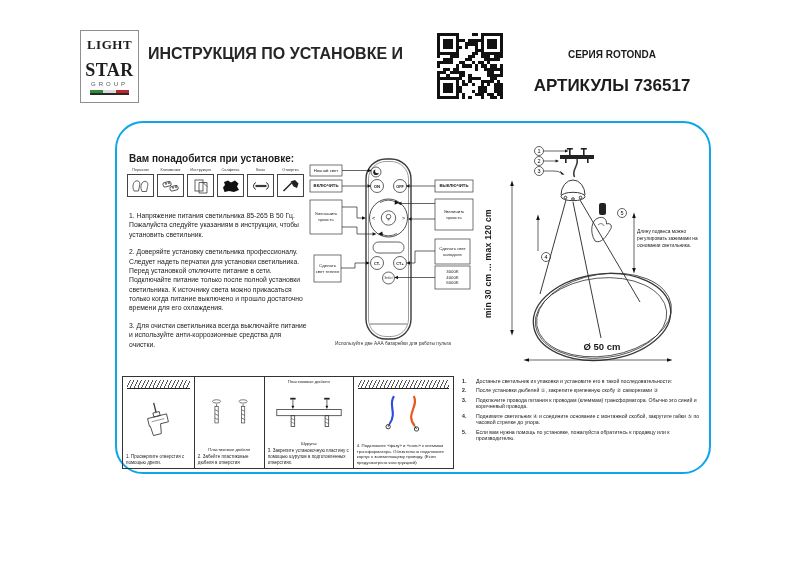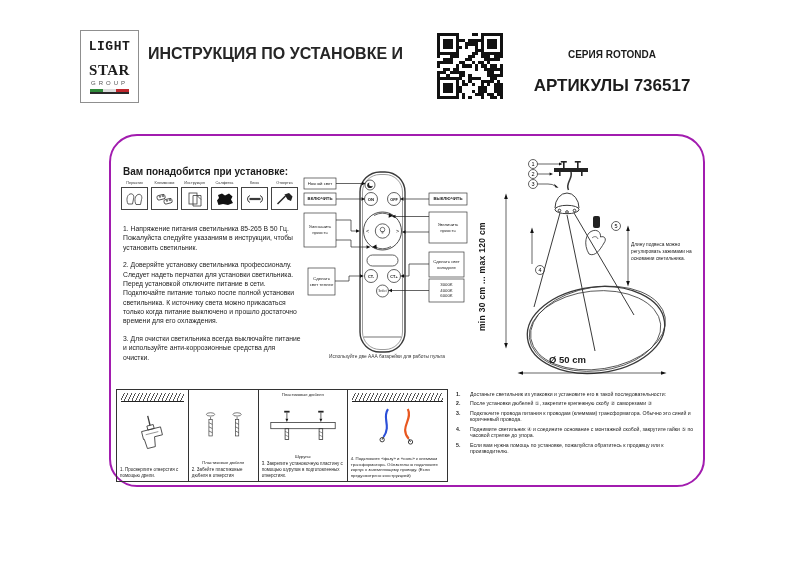--- a/index.html
+++ b/index.html
@@ -1,55 +1,55 @@
 <!DOCTYPE html>
 <html><head>
 <meta charset="utf-8">
 <style>
   html,body{margin:0;padding:0;background:#e8e8e8;}
   .page{position:relative;width:800px;height:565px;background:#ffffff;overflow:hidden;
         font-family:"Liberation Sans","DejaVu Sans",sans-serif;color:#1c1c1c;}
   
   .logo{position:absolute;left:80px;top:30px;width:57px;height:71px;border:1px solid #8f8f8f;
         background:#fff;display:flex;flex-direction:column;align-items:center;justify-content:center;}
-  .logo .l1{font-family:Liberation Mono, monospace;font-weight:bold;font-size:13px;letter-spacing:.5px;line-height:1;}
-  .logo .l2{font-family:"Liberation Serif","DejaVu Serif",serif;font-weight:bold;font-size:15px;letter-spacing:.5px;line-height:1;margin-top:10px;}
+  .logo .l1{font-family:Liberation Serif, serif;font-weight:bold;font-size:13px;letter-spacing:.5px;line-height:1;}
+  .logo .l2{font-family:"Liberation Serif","DejaVu Serif",serif;font-weight:bold;font-size:18px;letter-spacing:.5px;line-height:1;margin-top:10px;}
   .logo .l3{font-size:6px;letter-spacing:3px;color:#555;margin-top:2px;line-height:1;}
   .flag{display:flex;margin-top:3px;border-bottom:2px solid #2a2a2a;}
   .flag i{display:block;width:13px;height:3px;}
   .title{position:absolute;left:148px;top:44px;width:292px;text-align:left;
          font-size:16px;font-weight:bold;line-height:1.25;color:#262626;}
   .qr{position:absolute;left:437px;top:30px;width:66px;height:72px;}
   .series{position:absolute;left:512px;top:49px;width:200px;text-align:center;}
   .series .s1{font-size:10px;font-weight:bold;}
   .series .s2{font-size:17px;font-weight:bold;margin-top:16px;}
   
-  .main{position:absolute;left:109px;top:121px;width:592px;height:349px;
-        border:2px solid #a21caf;border-radius:28px;margin-top:13px;}
+  .main{position:absolute;left:115px;top:121px;width:592px;height:349px;
+        border:2px solid #0ea5e9;border-radius:28px;}
   .abs{position:absolute;}
   
   .tools-head{left:12px;top:30px;font-size:10px;font-weight:bold;}
   .tools-row{left:10px;top:46px;display:flex;gap:3px;}
   .tool{width:27px;text-align:center;}
   .tool .tl{font-size:3.8px;line-height:1;margin-bottom:1.5px;color:#333;}
   .tool .tb{width:25px;height:21px;border:1px solid #444;display:flex;align-items:center;justify-content:center;}
   .warn{left:12px;top:88px;width:179px;font-size:6.8px;line-height:1.38;}
   .warn p{margin:0 0 8px 0;}
   
   .rsvg{left:190px;top:34px;}
   .rsvg text{fill:#111;}
   .co{font-size:4.3px;line-height:1.3;display:flex;align-items:center;justify-content:center;
       text-align:center;width:100%;height:100%;color:#222;}
   .kel{width:17px;margin:0 auto;}
   .rcap{left:186px;top:218px;width:180px;text-align:center;font-size:4.8px;color:#333;}
   
   .lsvg{left:365px;top:18px;}
   .dimv{left:366px;top:48px;height:185px;writing-mode:vertical-rl;transform:rotate(180deg);
         text-align:center;font-size:8.5px;font-weight:600;letter-spacing:.3px;}
-  .dimd{left:438px;top:218px;width:94px;font-size:9.5px;font-weight:600;}
+  .dimd{left:438px;top:218px;width:94px;text-align:center;font-size:9.5px;font-weight:600;}
   .lnote{left:520px;top:106px;width:78px;font-size:4.8px;line-height:1.45;color:#222;}
   
   .panels{left:5px;top:253px;width:330px;height:91px;border:1px solid #333;display:flex;}
   .panel{border-right:1px solid #333;display:flex;flex-direction:column;min-width:0;}
   .panel:last-child{border-right:none;}
   .hatch{height:8px;border-bottom:1.5px solid #222;margin:3px 4px 0 4px;
          background:repeating-linear-gradient(115deg,#fff 0 2.5px,#555 2.5px 3.4px);}
   .pcap{font-size:4.5px;line-height:1.35;padding:1px 3px 2px 3px;color:#222;}
   .plab{font-size:4.2px;text-align:center;color:#222;line-height:1.1;}
   .pdraw{flex:1;display:flex;align-items:center;justify-content:center;}

